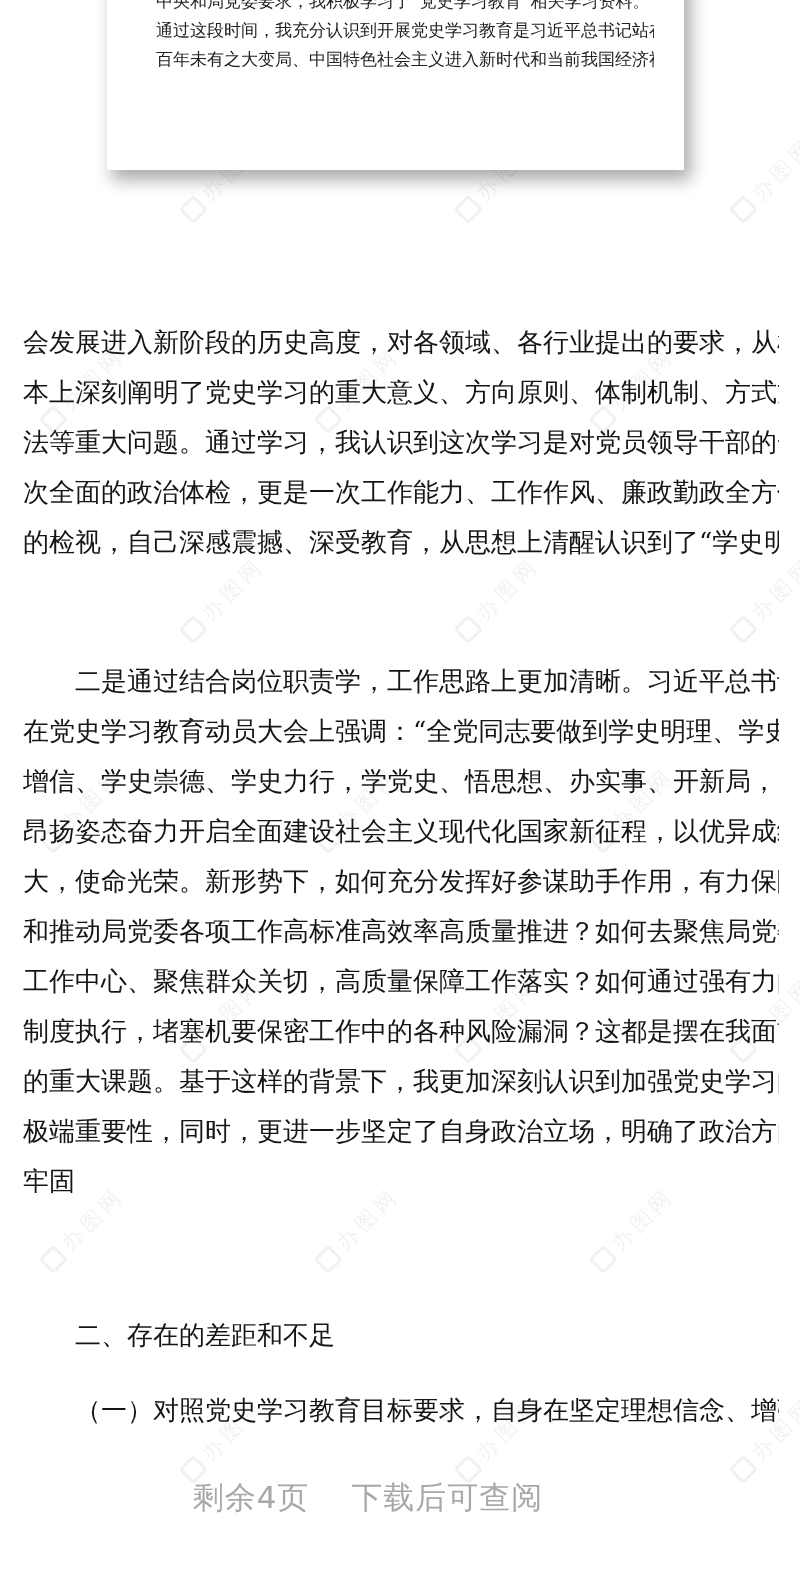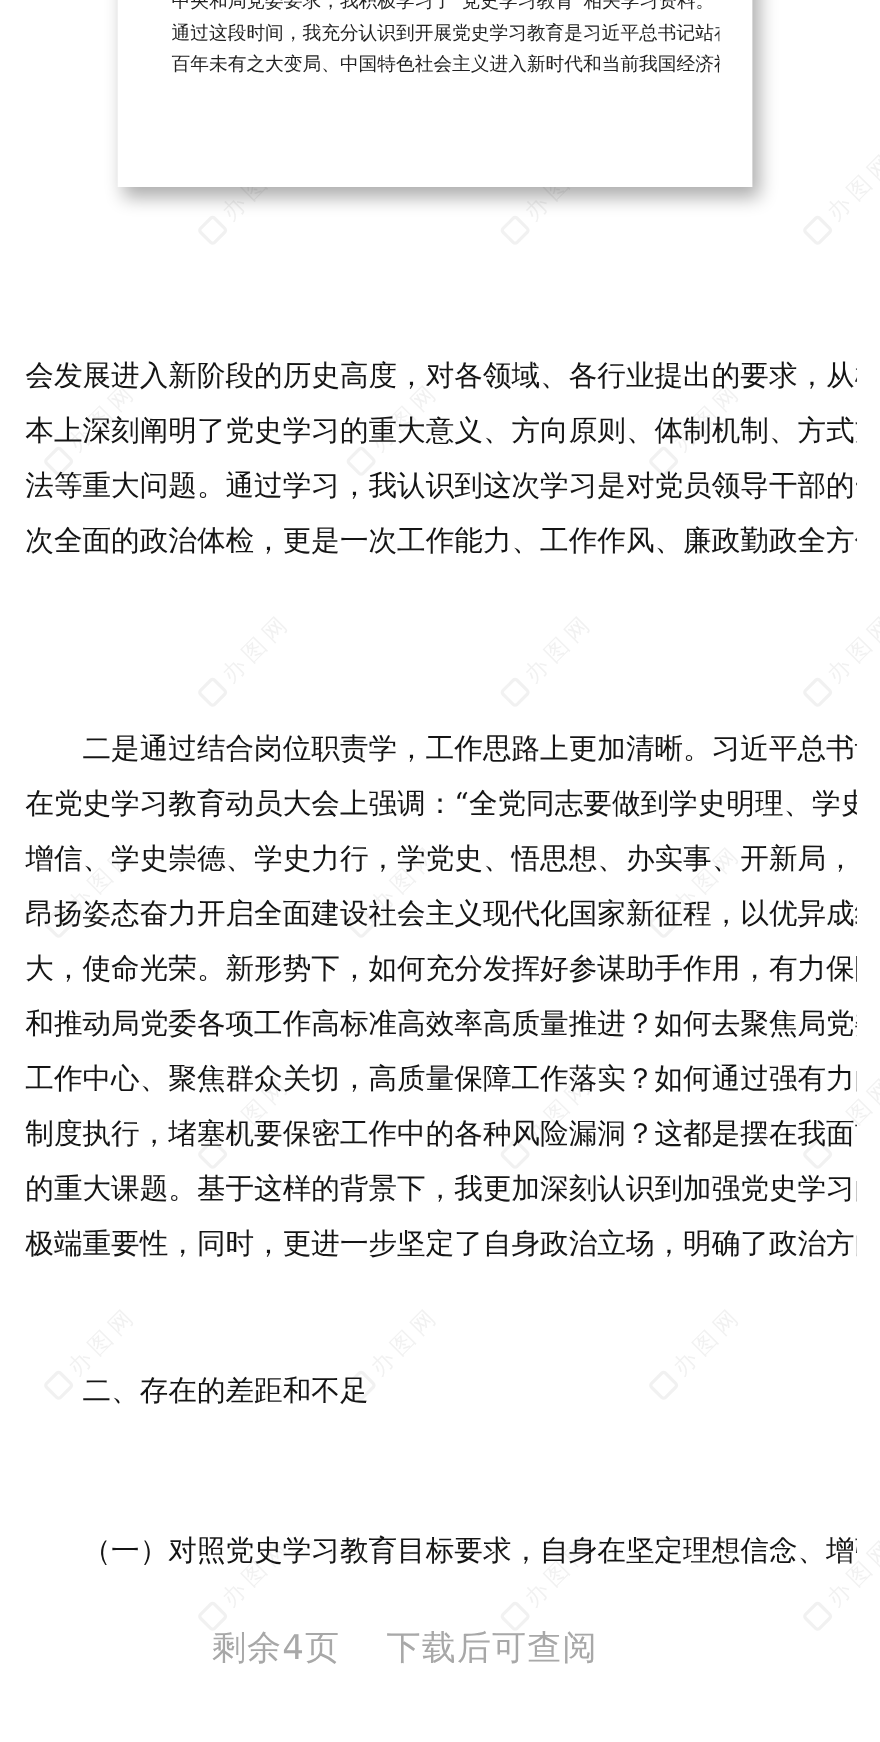--- a/index.html
+++ b/index.html
@@ -37,21 +37,21 @@
   
   .body-block {
     position:absolute; left:23px; width:756px;
     font-size:26px; line-height:50px; color:#151515;
     white-space:nowrap; overflow:hidden;
   }
   .body-block .line { white-space:nowrap; }
   .p1 { top:317px; }
   .p2 { top:656px; }
   .p2 .line:first-child { text-indent:2em; }
-  .heading { top:1240px; text-indent:2em; }
+  .heading { top:1310px; text-indent:2em; }
   .sub { top:1385px; text-indent:2em; }
 
   
   .footer {
     position:absolute; left:-32px; top:1477px; width:800px;
     text-align:center; font-family:"DejaVu Sans", sans-serif;
     font-size:31px; color:#a8a8a8; letter-spacing:1px;
     white-space:nowrap;
   }
   .footer .hint { margin-left:42px; }
@@ -154,33 +154,35 @@
         <div class="line">通过这段时间，我充分认识到开展党史学习教育是习近平总书记站在</div>
         <div class="line">百年未有之大变局、中国特色社会主义进入新时代和当前我国经济社</div>
       </div>
   </div>
 
   <div class="body-block p1">
       <div class="line">会发展进入新阶段的历史高度，对各领域、各行业提出的要求，从根</div>
       <div class="line">本上深刻阐明了党史学习的重大意义、方向原则、体制机制、方式方</div>
       <div class="line">法等重大问题。通过学习，我认识到这次学习是对党员领导干部的一</div>
       <div class="line">次全面的政治体检，更是一次工作能力、工作作风、廉政勤政全方位</div>
+      <div class="line">的检视，自己深感震撼、深受教育，从思想上清醒认识到了“学史明</div>
     </div>
 
   <div class="body-block p2">
       <div class="line">二是通过结合岗位职责学，工作思路上更加清晰。习近平总书记</div>
       <div class="line">在党史学习教育动员大会上强调：“全党同志要做到学史明理、学史</div>
       <div class="line">增信、学史崇德、学史力行，学党史、悟思想、办实事、开新局，以</div>
       <div class="line">昂扬姿态奋力开启全面建设社会主义现代化国家新征程，以优异成绩</div>
       <div class="line">大，使命光荣。新形势下，如何充分发挥好参谋助手作用，有力保障</div>
       <div class="line">和推动局党委各项工作高标准高效率高质量推进？如何去聚焦局党委</div>
       <div class="line">工作中心、聚焦群众关切，高质量保障工作落实？如何通过强有力的</div>
       <div class="line">制度执行，堵塞机要保密工作中的各种风险漏洞？这都是摆在我面前</div>
       <div class="line">的重大课题。基于这样的背景下，我更加深刻认识到加强党史学习的</div>
       <div class="line">极端重要性，同时，更进一步坚定了自身政治立场，明确了政治方向。</div>
+      <div class="line">牢固</div>
     </div>
 
   <div class="body-block heading">二、存在的差距和不足</div>
 
   <div class="body-block sub">（一）对照党史学习教育目标要求，自身在坚定理想信念、增强</div>
 
   <div class="footer">
     <span>剩余4页</span><span class="hint">下载后可查阅</span>
   </div>
 

